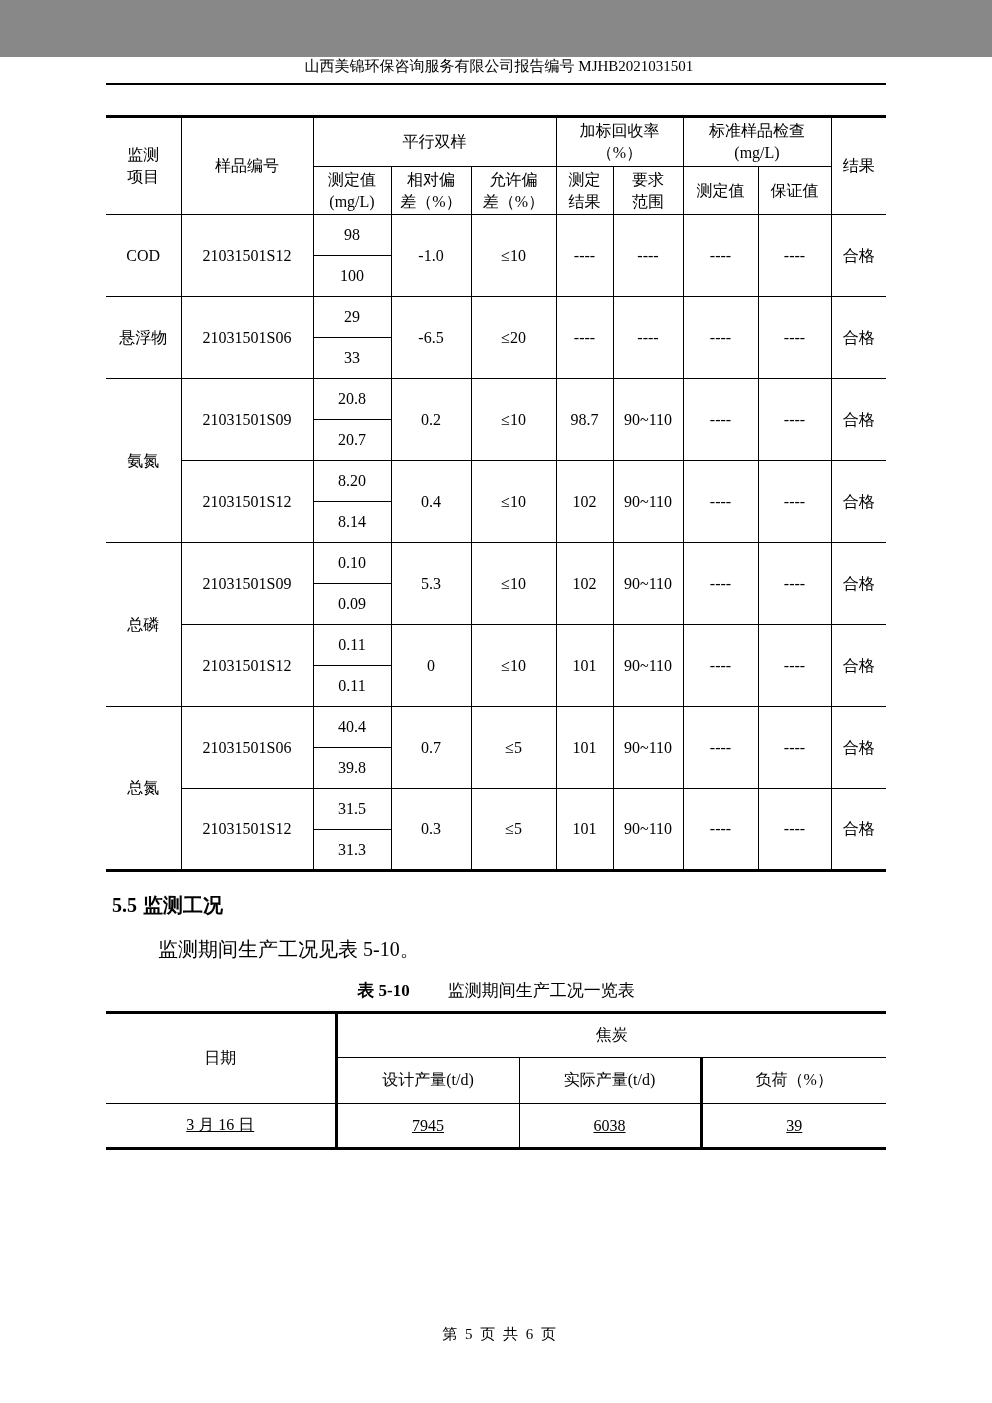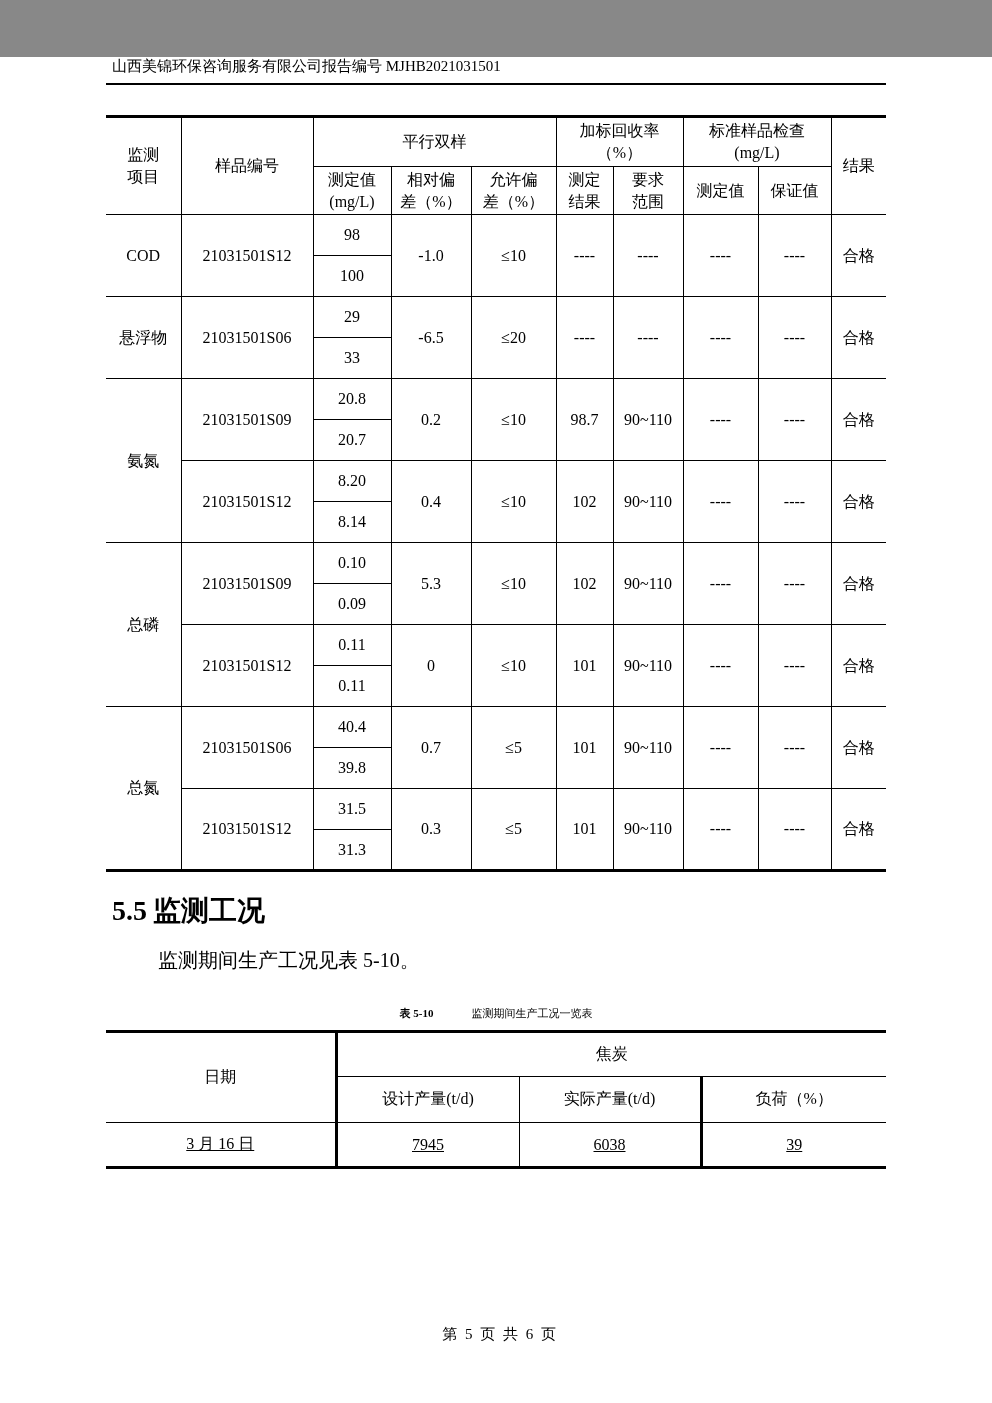--- a/index.html
+++ b/index.html
@@ -2,21 +2,21 @@
 <html><head>
 <meta charset="utf-8">
 <style>
   html,body { margin:0; padding:0; background:#888; }
   .page {
     width: 992px; height: 1403px; margin: 0 auto; background: #fff;
     position: relative; color: #000;
     font-family: "Liberation Serif", "DejaVu Serif", serif;
   }
   .page-header {
-    display: flex; justify-content: flex-start; align-items: flex-end;
+    display: flex; justify-content: center; align-items: flex-end;
     margin: 57px 106px 0 112px; font-size: 15px;
   }
   .header-rule { margin: 7px 106px 0 106px; border-bottom: 2px solid #000; }
 
   
   table.qc {
     margin: 30px 0 0 106px; border-collapse: collapse; table-layout: fixed;
     width: 780px; font-size: 16px;
     border-top: 3px solid #000; border-bottom: 3px solid #000;
   }
@@ -24,24 +24,24 @@
     border: 1px solid #000; text-align: center; vertical-align: middle;
     font-weight: normal; white-space: pre-line; padding: 1px; line-height: 1.35;
   }
   .qc thead tr:first-child { height: 50px; }
   .qc thead tr:last-child  { height: 48px; }
   .qc tbody tr { height: 41px; }
   .nl { border-left: none !important; }
   .nr { border-right: none !important; }
 
   
-  .section-heading { margin: 20px 106px 0 112px; font-size: 28px; font-weight: bold; }
+  .section-heading { margin: 20px 106px 0 112px; font-size: 20px; font-weight: bold; }
   .section-heading .num { margin-right: 6px; }
   .body-paragraph { margin: 17px 106px 12px 106px; font-size: 20px; text-indent: 52px; }
-  .table-caption  { margin: 32px 106px 0 106px; text-align: center; font-size: 11px; }
+  .table-caption  { margin: 16px 106px 0 106px; text-align: center; font-size: 17px; }
   .table-caption .cap-prefix { font-weight: bold; margin-right: 38px; }
 
   
   table.prod {
     margin: 9px 0 0 106px; border-collapse: collapse; table-layout: fixed;
     width: 780px; font-size: 16px;
     border-top: 3px solid #000; border-bottom: 3px solid #000;
   }
   .prod th, .prod td {
     border: 1px solid #000; text-align: center; vertical-align: middle;

